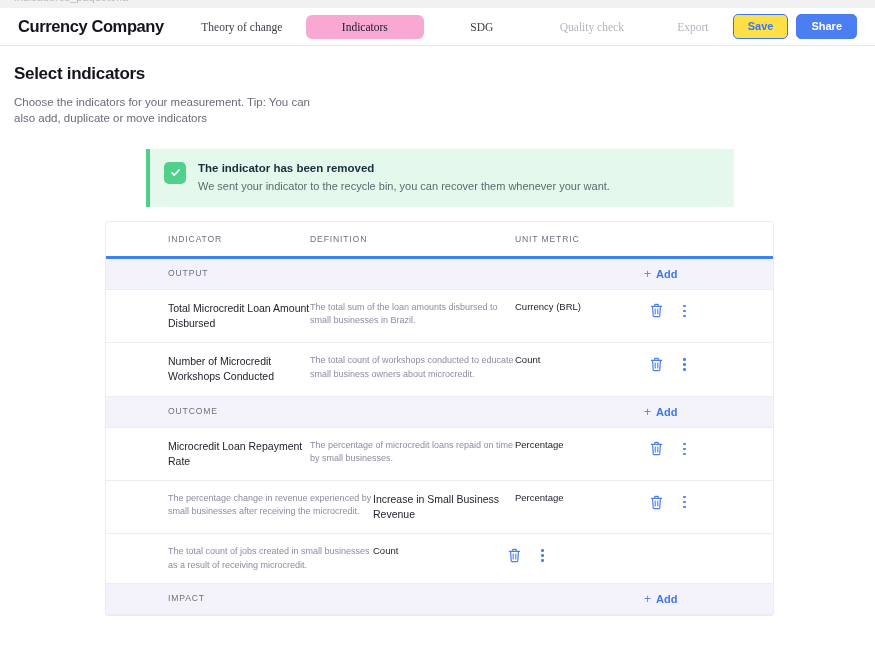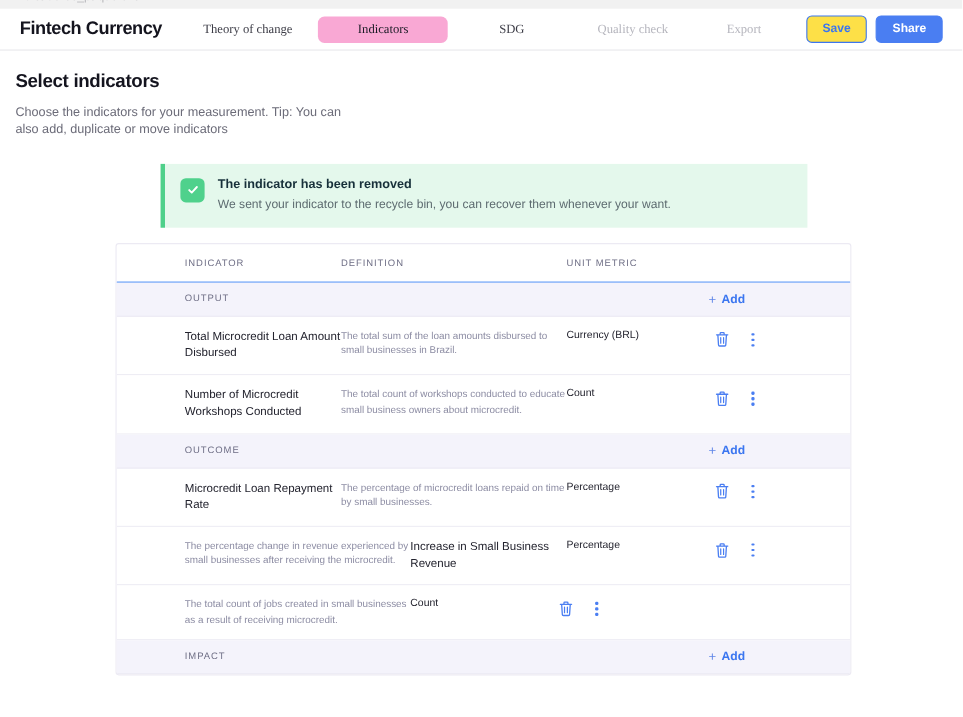--- a/index.html
+++ b/index.html
@@ -131,21 +131,21 @@
   
   .table-wrap {
     margin: 14px 0 0 105px;
     width: 669px;
     border: 1px solid #eceaf3;
     border-radius: 3px;
     background:#fff;
     overflow:hidden;
   }
   .row { display:flex; align-items:stretch; }
-  .thead { border-bottom: 1px solid #3b82f6; }
+  .thead { border-bottom: 3px solid #3b82f6; }
   .thead .cell { padding-top:12px; padding-bottom:12px; }
   .c-handle { width: 62px; flex:0 0 62px; }
   .c-ind    { width: 142px; flex:0 0 142px; }
   .c-def    { width: 205px; flex:0 0 205px; }
   .c-unit   { width: 135px; flex:0 0 135px; }
   .c-act    { flex:1 1 auto; }
   .th {
     font-size: 8.6px; color:#6e6e85; letter-spacing: 0.85px;
     font-weight:400; text-transform:uppercase;
   }
@@ -175,21 +175,21 @@
 <body>
 
 <div class="page">
 
   <div class="chrome-strip">
     <div class="tab-ghost">indicadores_paqueteria</div>
   </div>
 
 
   <div class="navbar">
-    <div class="company-title">Fintech Currency</div>
+    <div class="company-title">Currency Company</div>
     <div class="nav-tabs">
       <div class="nav-tab" style="width:112px">Theory of change</div>
       <div class="nav-tab active" style="width:118px;margin-left:8px;">Indicators</div>
       <div class="nav-tab" style="width:88px;margin-left:14px;">SDG</div>
       <div class="nav-tab disabled" style="width:104px;margin-left:14px;">Quality check</div>
       <div class="nav-tab disabled" style="width:74px;margin-left:12px;">Export</div>
     </div>
     <div class="nav-actions">
       <div class="btn btn-save">Save</div>
       <div class="btn btn-share">Share</div>

